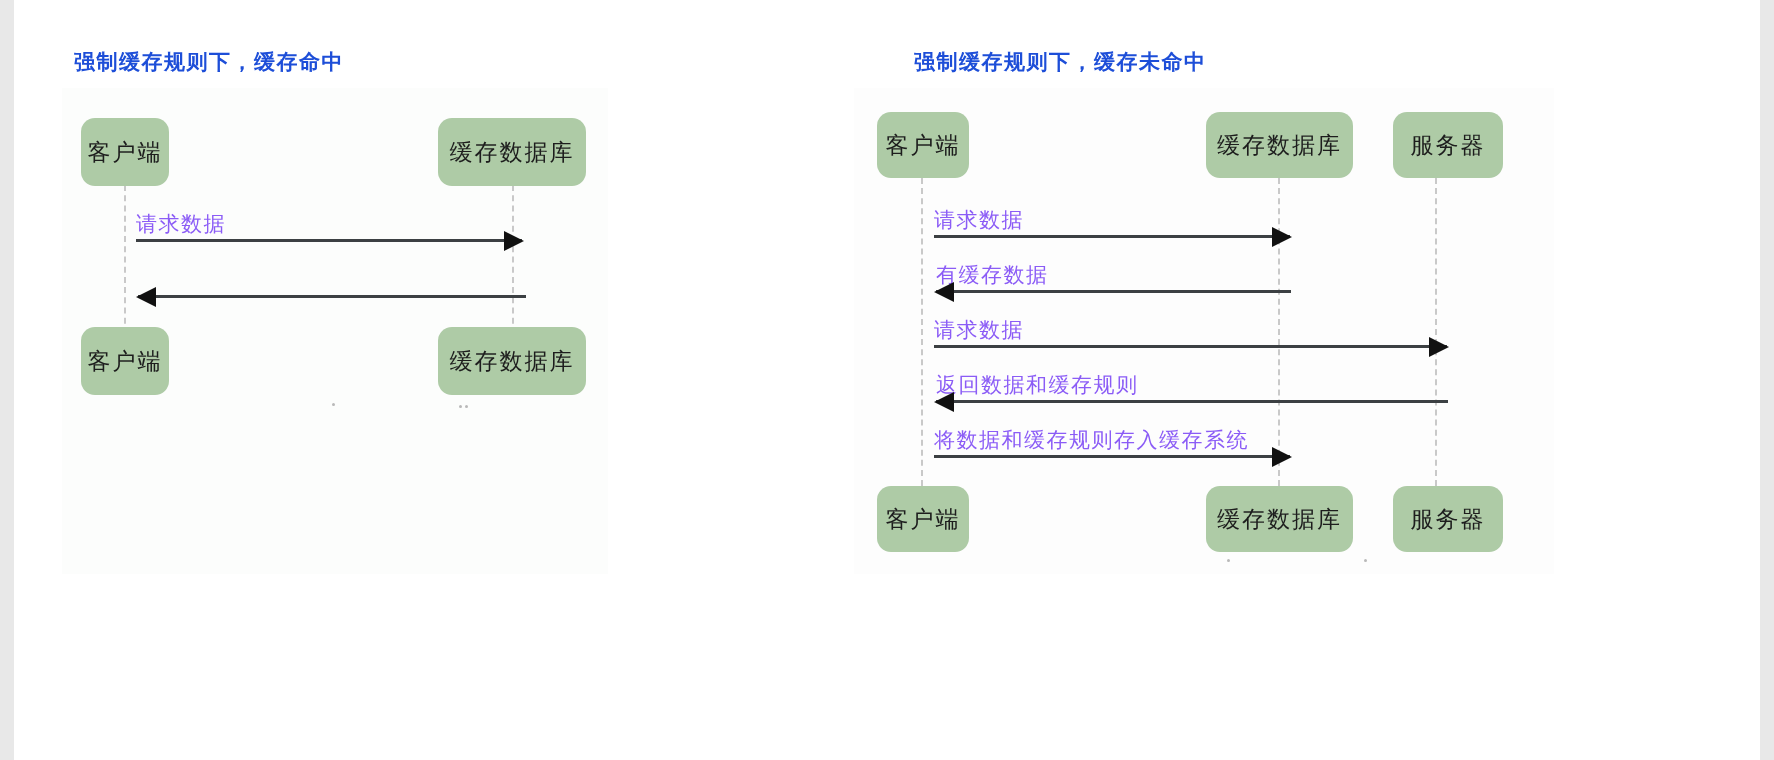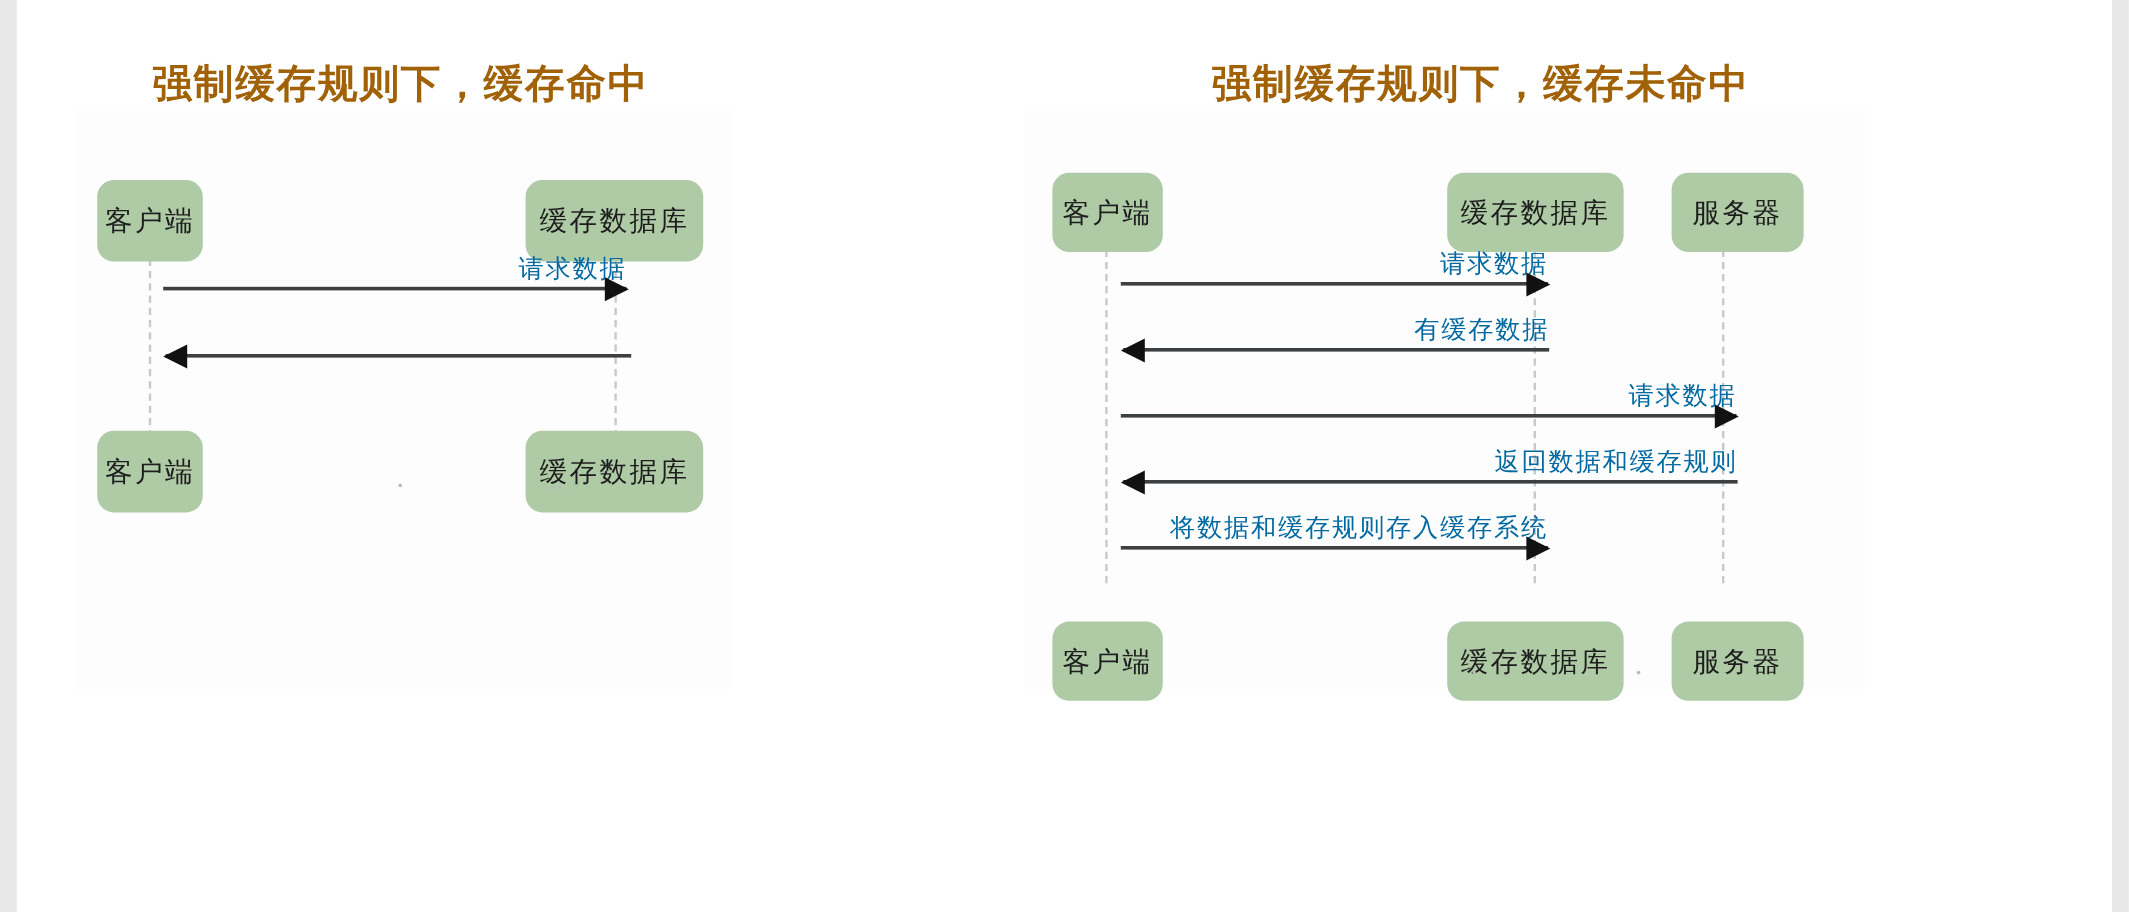--- a/index.html
+++ b/index.html
@@ -44,66 +44,65 @@
     background: #fdfdfd;
   }
 
   .diagram {
     position: absolute;
   }
 
   .diag-title {
     position: absolute;
     font-weight: bold;
-    color: #a16207;
+    color: #1d4ed8;
     white-space: nowrap;
     letter-spacing: 1.5px;
-    font-size: 33px;
-    text-align: center;
+    font-size: 21px;
+    text-align: left;
   }
 
   .lifeline {
     position: absolute;
     width: 0;
     border-left: 2px dashed #c9c9c9;
   }
 
   .actor-box {
     position: absolute;
     background: #aecba6;
     border-radius: 14px;
     display: flex;
     align-items: center;
     justify-content: center;
     color: #1d1d1d;
     font-size: 23px;
     letter-spacing: 2px;
     box-sizing: border-box;
-    margin-top: 32px;
   }
 
   .msg {
     position: absolute;
     height: 30px;
   }
   .msg-line {
     position: absolute;
     left: 0;
     bottom: 0;
     height: 0;
     border-top: 3px solid #3c4043;
     width: 100%;
   }
   .msg-label {
     position: absolute;
     bottom: 7px;
     width: 100%;
-    text-align: right;
+    text-align: left;
     font-size: 21px;
-    color: #0369a1;
+    color: #8b5cf6;
     letter-spacing: 1.5px;
     white-space: nowrap;
     line-height: 1;
   }
   .arrow-head {
     position: absolute;
     bottom: -9px;
     width: 0; height: 0;
   }
   .arrow-head.right {

